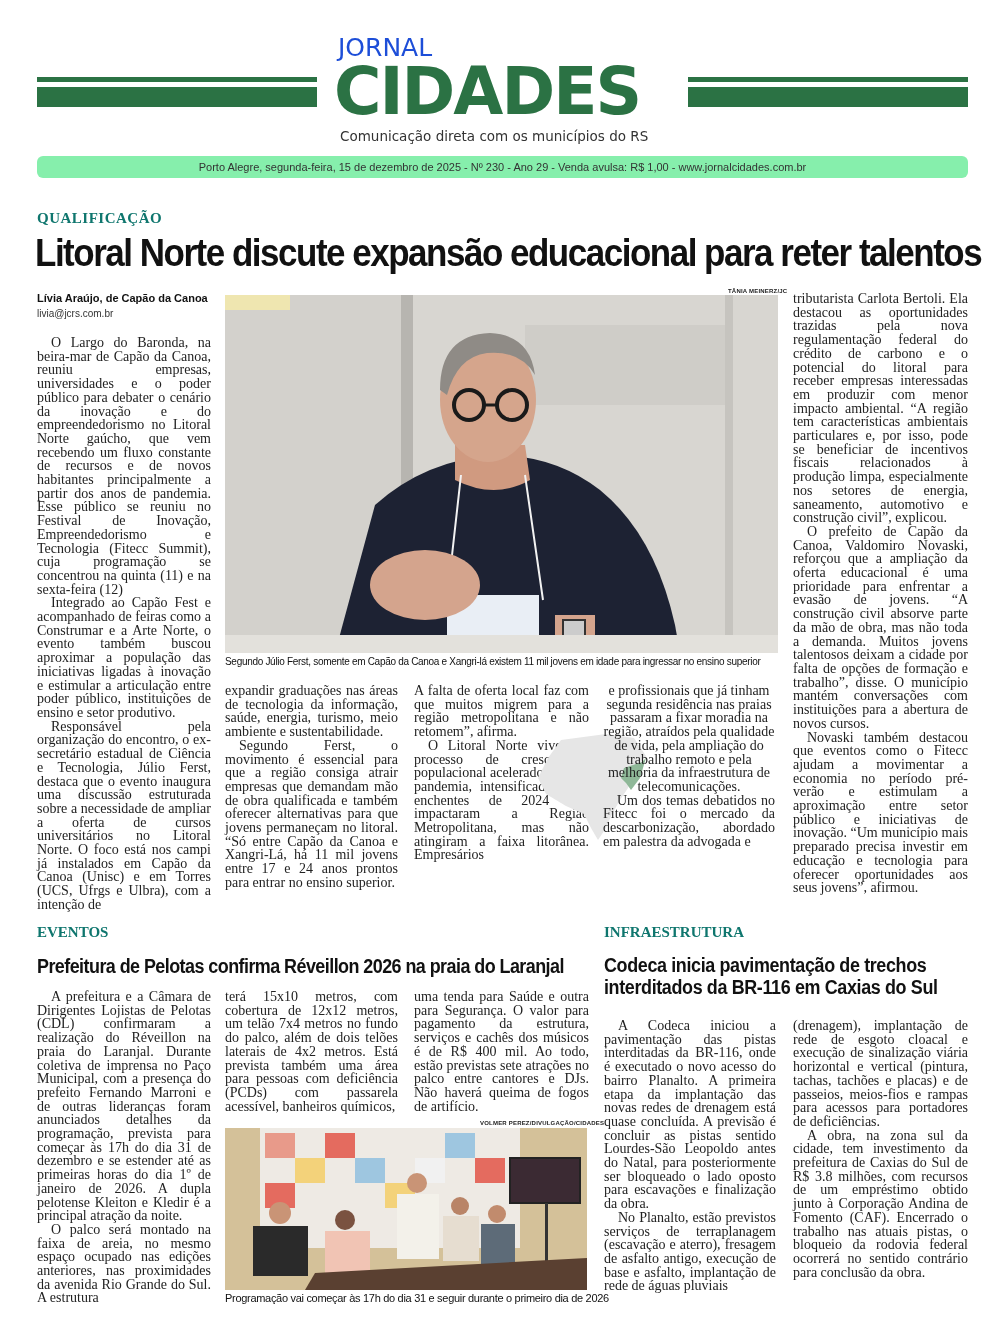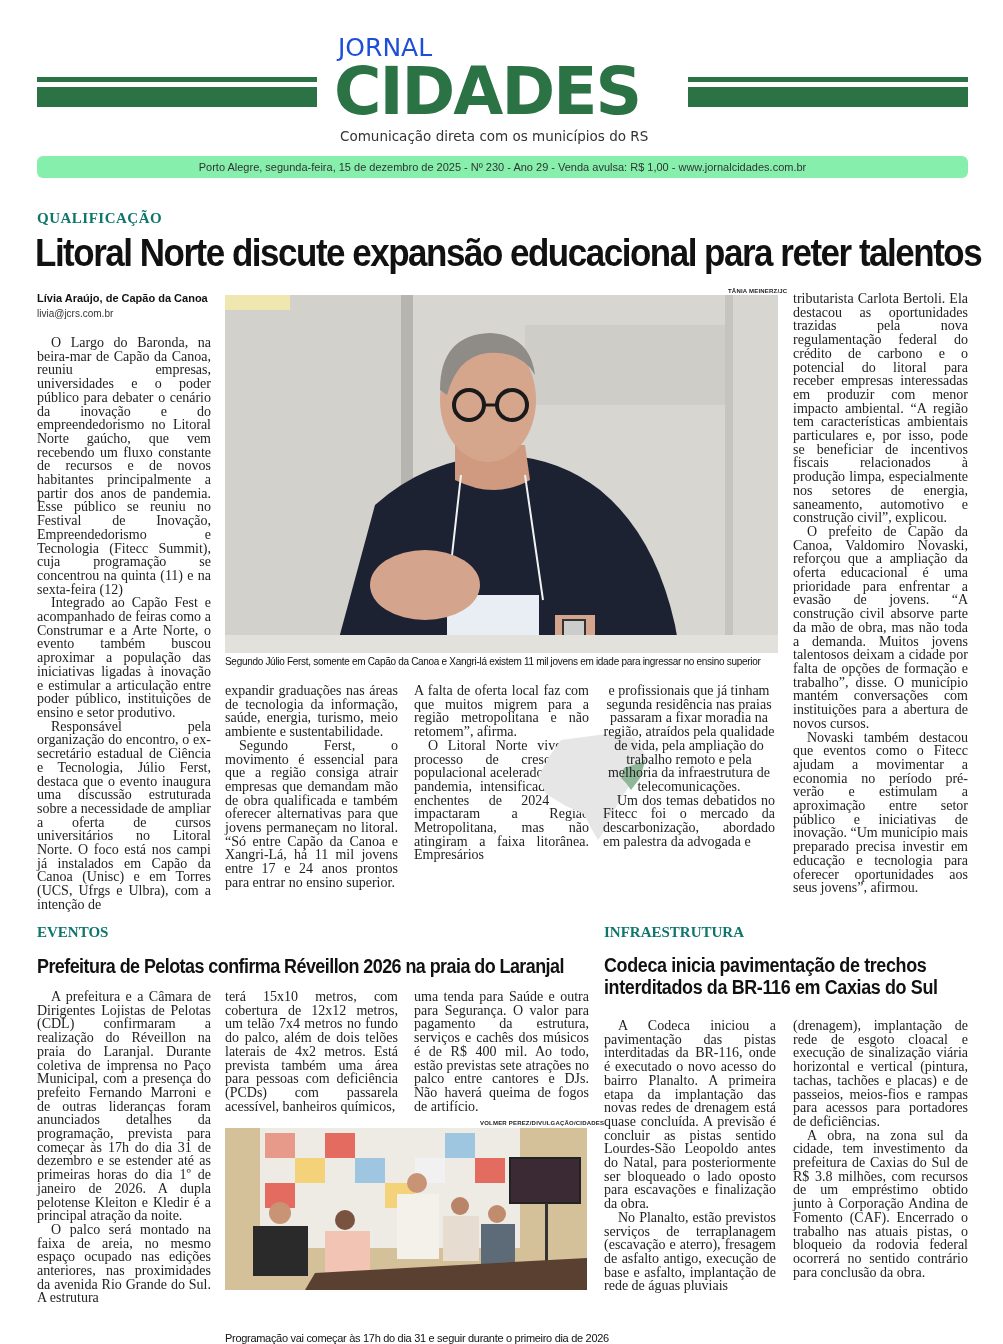--- a/index.html
+++ b/index.html
@@ -175,21 +175,21 @@
     <circle cx="192" cy="55" r="10" fill="#c99476"></circle>
     <rect x="172" y="66" width="42" height="65" fill="#f3f1ea"></rect>
     <circle cx="235" cy="78" r="9" fill="#b98467"></circle>
     <rect x="218" y="88" width="36" height="45" fill="#e6ddd0"></rect>
     <circle cx="272" cy="86" r="9" fill="#c18b6d"></circle>
     <rect x="256" y="96" width="34" height="40" fill="#5d6b78"></rect>
 
     <path d="M90 145 L362 130 L362 162 L80 162 Z" fill="#5a4031"></path>
   </svg>
 </div>
-<div class="cap" style="left:225px; top:1292px; font-size:11px;margin-top:40px;">Programação vai começar às 17h do dia 31 e seguir durante o primeiro dia de 2026</div>
+<div class="cap" style="left:225px; top:1292px; font-size:11px;">Programação vai começar às 17h do dia 31 e seguir durante o primeiro dia de 2026</div>
 
 <div class="kicker k3">INFRAESTRUTURA</div>
 <h2 class="headline h3">Codeca inicia pavimentação de trechos interditados da BR-116 em Caxias do Sul</h2>
 
 <div class="col" style="left:604px; top:1019px; width:172px;">
   <p>A Codeca iniciou a pavimentação das pistas interditadas da BR-116, onde é executado o novo acesso do bairro Planalto. A primeira etapa da implantação das novas redes de drenagem está quase concluída. A previsão é concluir as pistas sentido Lourdes-São Leopoldo antes do Natal, para posteriormente ser bloqueado o lado oposto para escavações e finalização da obra.</p>
   <p>No Planalto, estão previstos serviços de terraplanagem (escavação e aterro), fresagem de asfalto antigo, execução de base e asfalto, implantação de rede de águas pluviais</p>
 </div>
 
 <div class="col" style="left:793px; top:1019px; width:175px;">

